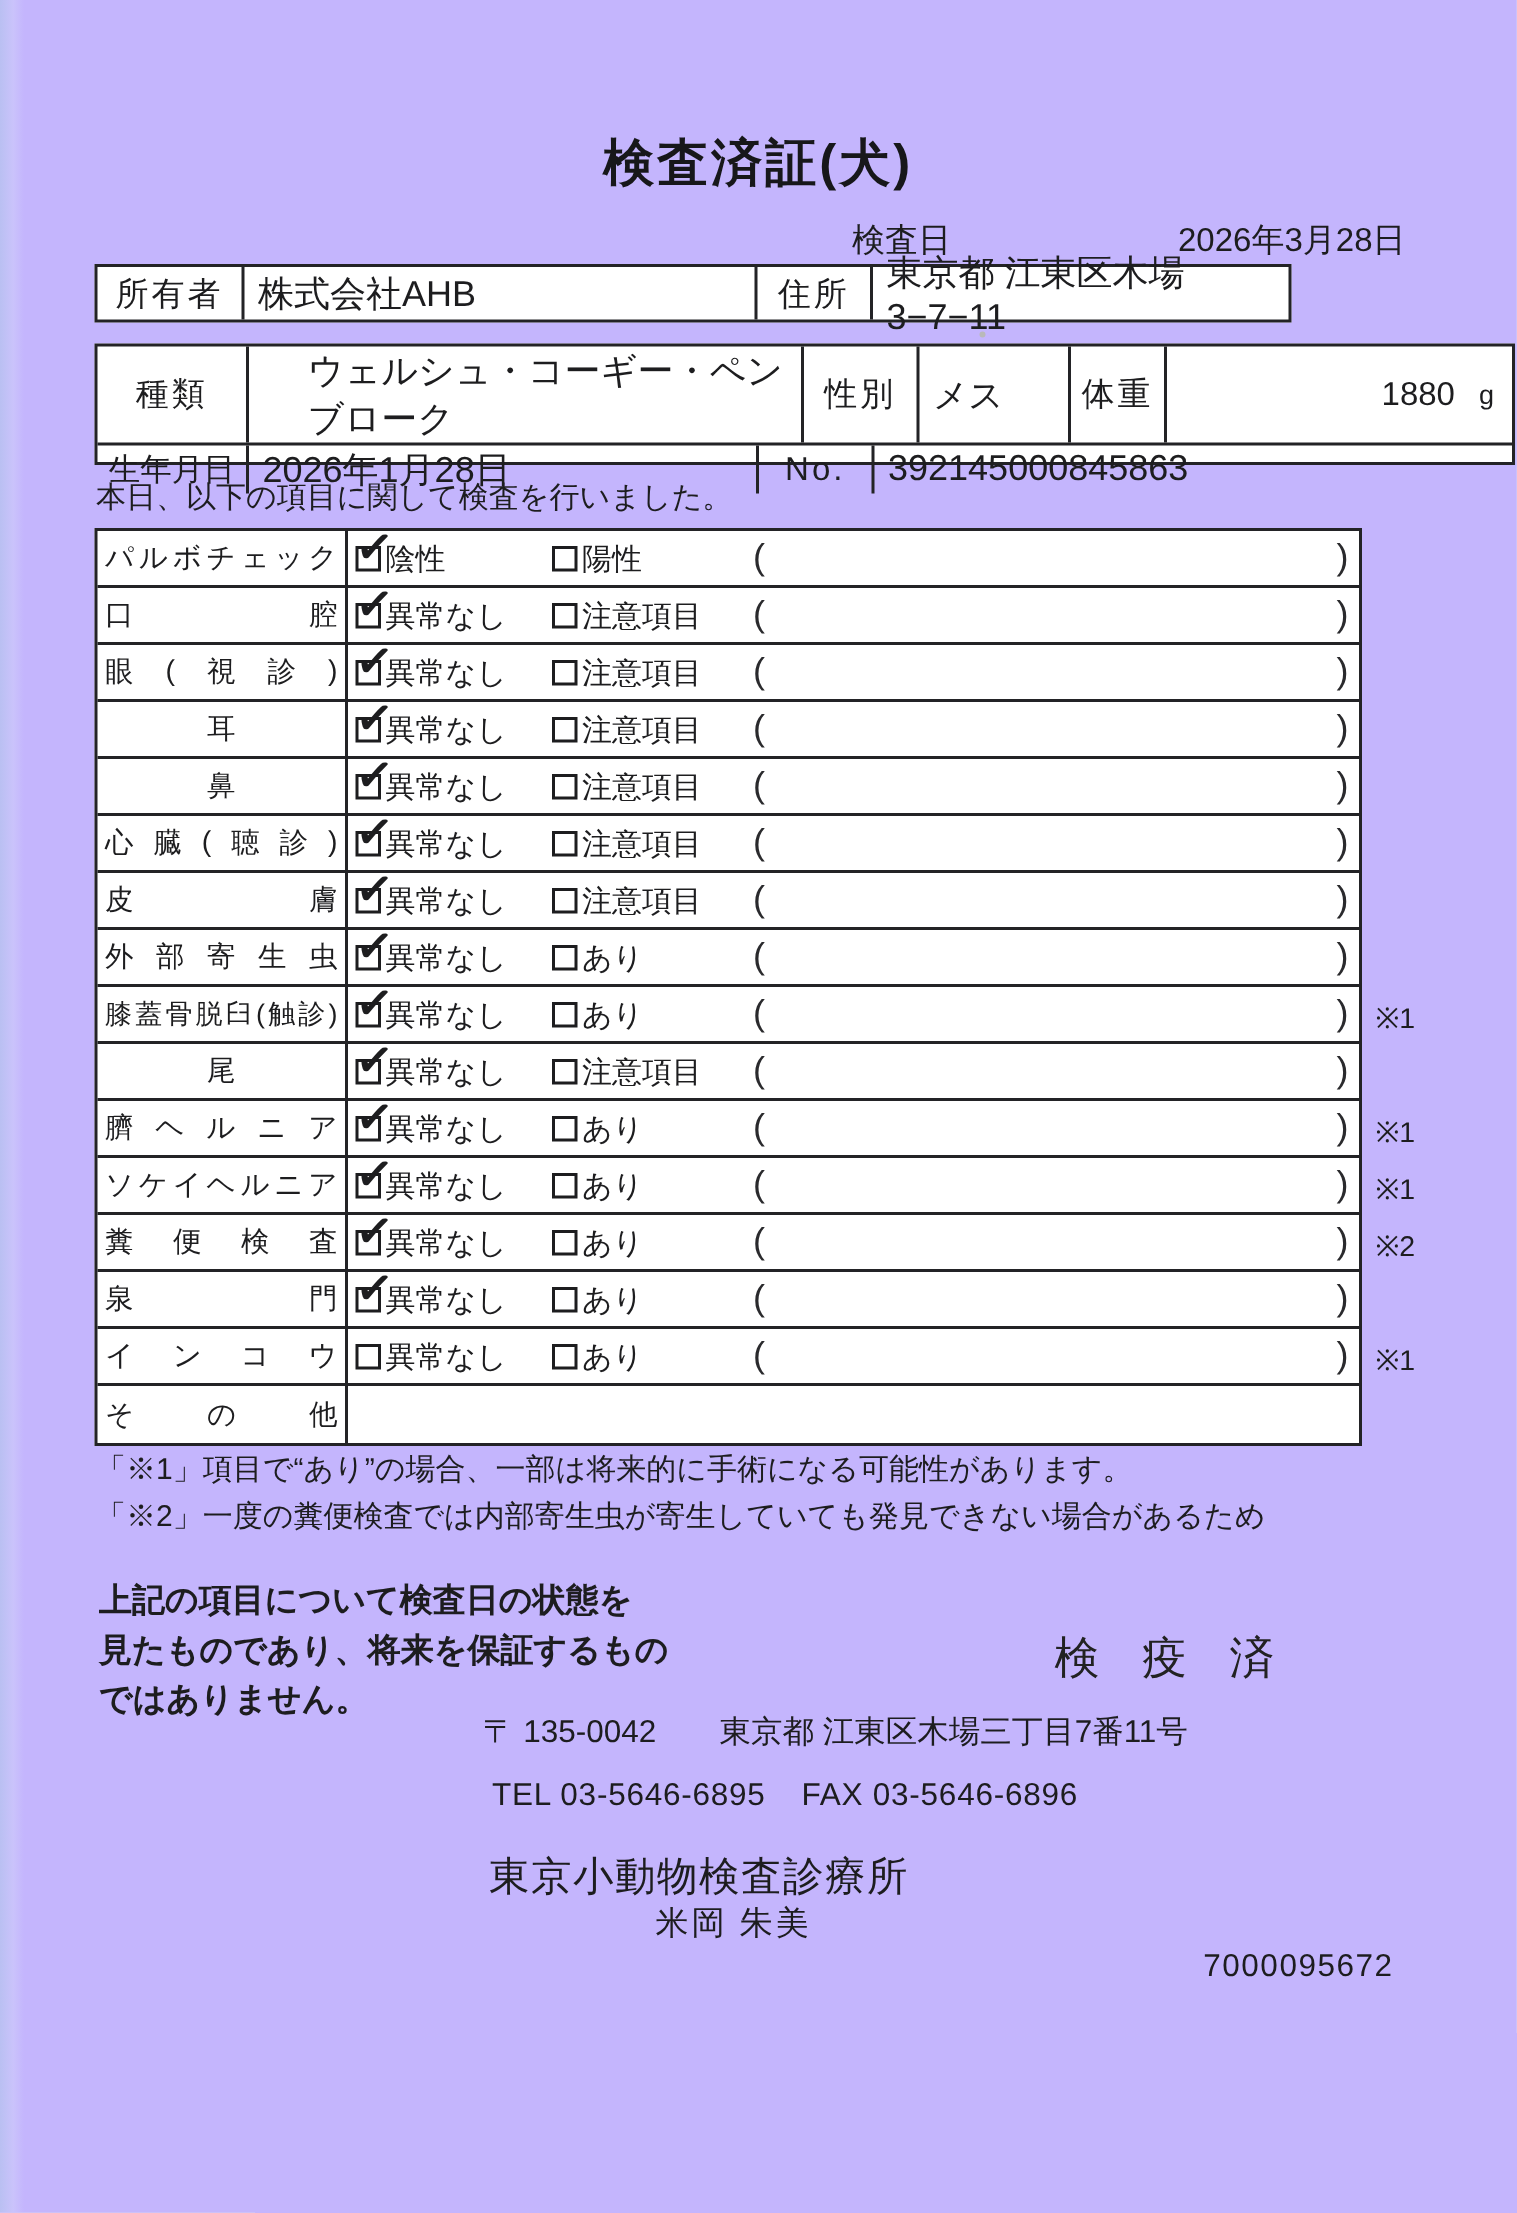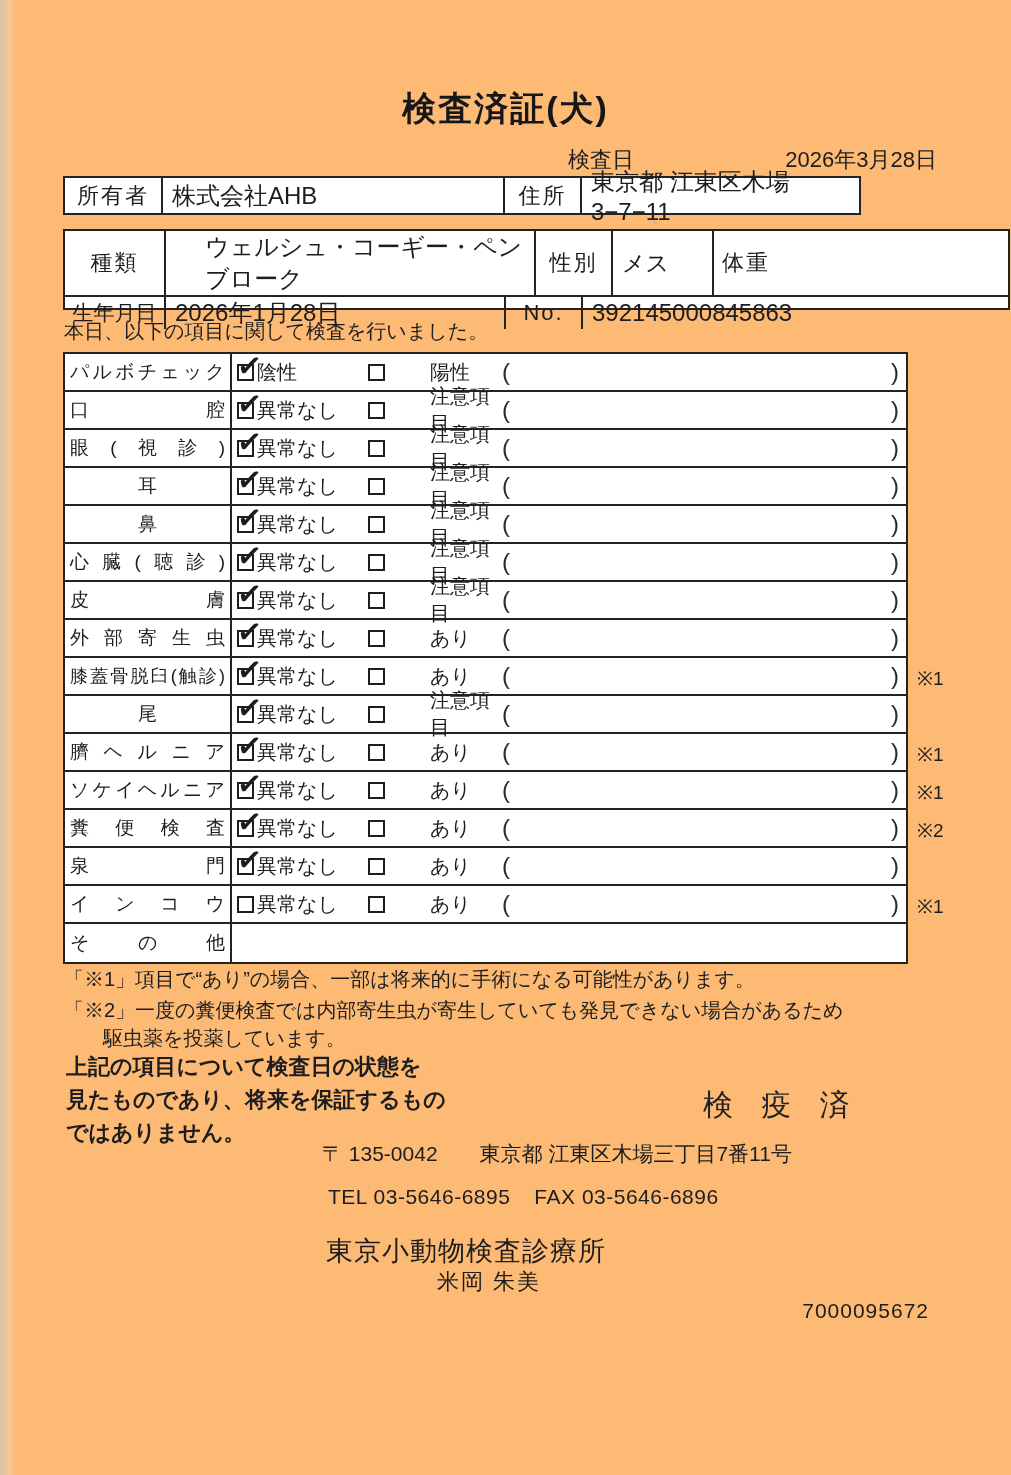--- a/index.html
+++ b/index.html
@@ -1,19 +1,19 @@
 <!DOCTYPE html>
 <html><head>
 <meta charset="utf-8">
 <style>
   * { margin:0; padding:0; box-sizing:border-box; }
   body { background:#e9e9e9; font-family:"Liberation Sans", sans-serif; }
   .page {
     position:relative; width:1011px; height:1475px; margin:0 auto;
-    background:#fdba74; color:#1d1d1f; overflow:hidden;
+    background:#c4b5fd; color:#1d1d1f; overflow:hidden;
   }
   .edge-strip {
     position:absolute; left:0; top:0; width:16px; height:100%;
     background:linear-gradient(90deg, rgba(173,205,228,.45), rgba(220,236,246,.25) 55%, rgba(255,255,255,0));
   }
   .speck { position:absolute; left:653px; top:221px; width:4px; height:4px; background:#b9b9b9; border-radius:50%; }
 
   .title {
     position:absolute; left:0; right:0; top:86px; text-align:center;
     font-size:34px; font-weight:600; letter-spacing:2px; color:#17171a;
@@ -59,21 +59,21 @@
   .erow { position:relative; display:flex; height:38px; border-bottom:2px solid #232326; align-items:stretch; }
   .erow:last-child { border-bottom:none; }
   .item {
     width:167px; border-right:2px solid #232326; font-size:19px;
     display:flex; align-items:center; padding:0 5px;
   }
   .item.spread { justify-content:space-between; }
   .item.center { justify-content:center; }
   .content { flex:1; display:flex; align-items:center; padding-left:5px; }
   .opt { display:flex; align-items:center; width:131px; }
-  .opt.o2 { width:134px;gap:42px; }
+  .opt.o2 { width:134px; }
   .cb {
     position:relative; width:17px; height:17px; border:2px solid #1d1d1f;
     display:inline-block; flex:none; margin-right:3px;
   }
   .cb .tick { display:none; }
   .cb.on .tick {
     display:block; position:absolute; left:-2px; top:-15px;
     font-size:30px; line-height:1; font-style:normal; font-weight:600;
     transform:rotate(6deg); color:#1d1d1f;
   }
@@ -114,20 +114,24 @@
     <div class="cell val c4">東京都 江東区木場3−7−11</div>
   </div>
 
   <div class="tbl t-pet" style="flex-direction:column;">
     <div class="prow top">
       <div class="cell lab c1">種類</div>
       <div class="cell val c2 breed">ウェルシュ・コーギー・ペンブローク</div>
       <div class="cell lab c3">性別</div>
       <div class="cell c4a">メス</div>
       <div class="cell lab c5">体重</div>
+      <div class="cell c6">
+        <span class="weight-num">1880</span>
+        <span class="weight-unit">g</span>
+      </div>
     </div>
     <div class="prow">
       <div class="cell lab c1" style="letter-spacing:0;font-size:21px;">生年月日</div>
       <div class="cell val c2 birth">2026年1月28日</div>
       <div class="cell lab c3 no-lab">No.</div>
       <div class="cell val c4b no-val">392145000845863</div>
     </div>
   </div>
 
   <div class="intro">本日、以下の項目に関して検査を行いました。</div>
@@ -508,21 +512,20 @@
           <span>の</span>
           <span>他</span>
         </div>
       <div class="content"></div>
     </div>
 
   </div>
 
   <div class="footnote1">「※1」項目で“あり”の場合、一部は将来的に手術になる可能性があります。</div>
   <div class="footnote2">「※2」一度の糞便検査では内部寄生虫が寄生していても発見できない場合があるため</div>
-  <div class="footnote3">駆虫薬を投薬しています。</div>
 
   <div class="disclaimer">
     <div>上記の項目について検査日の状態を</div>
     <div>見たものであり、将来を保証するもの</div>
     <div>ではありません。</div>
   </div>
 
   <div class="stamp">検 疫 済</div>
 
   <div class="addr-line">

